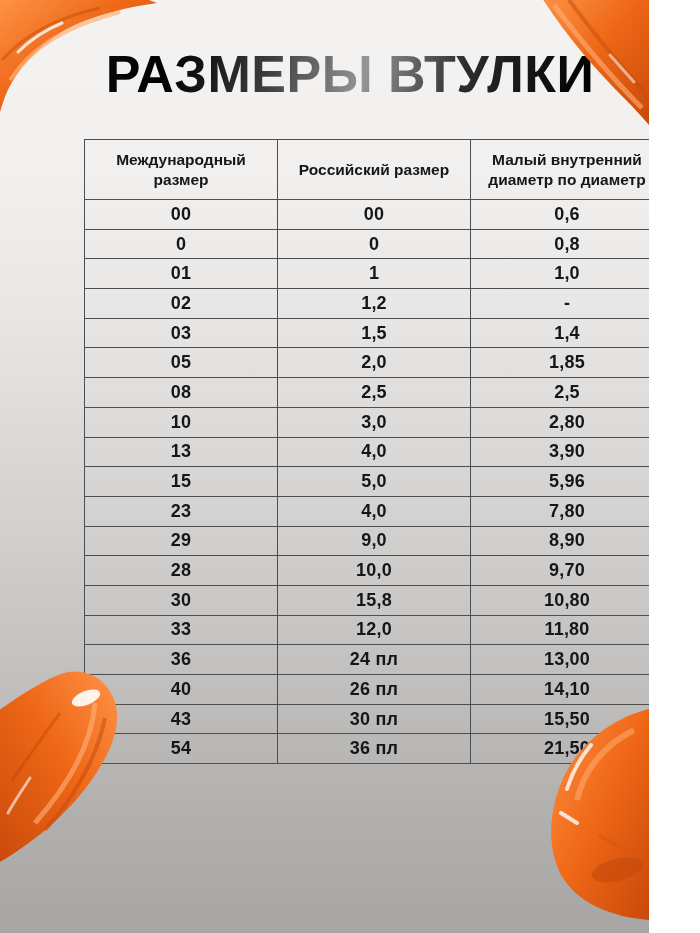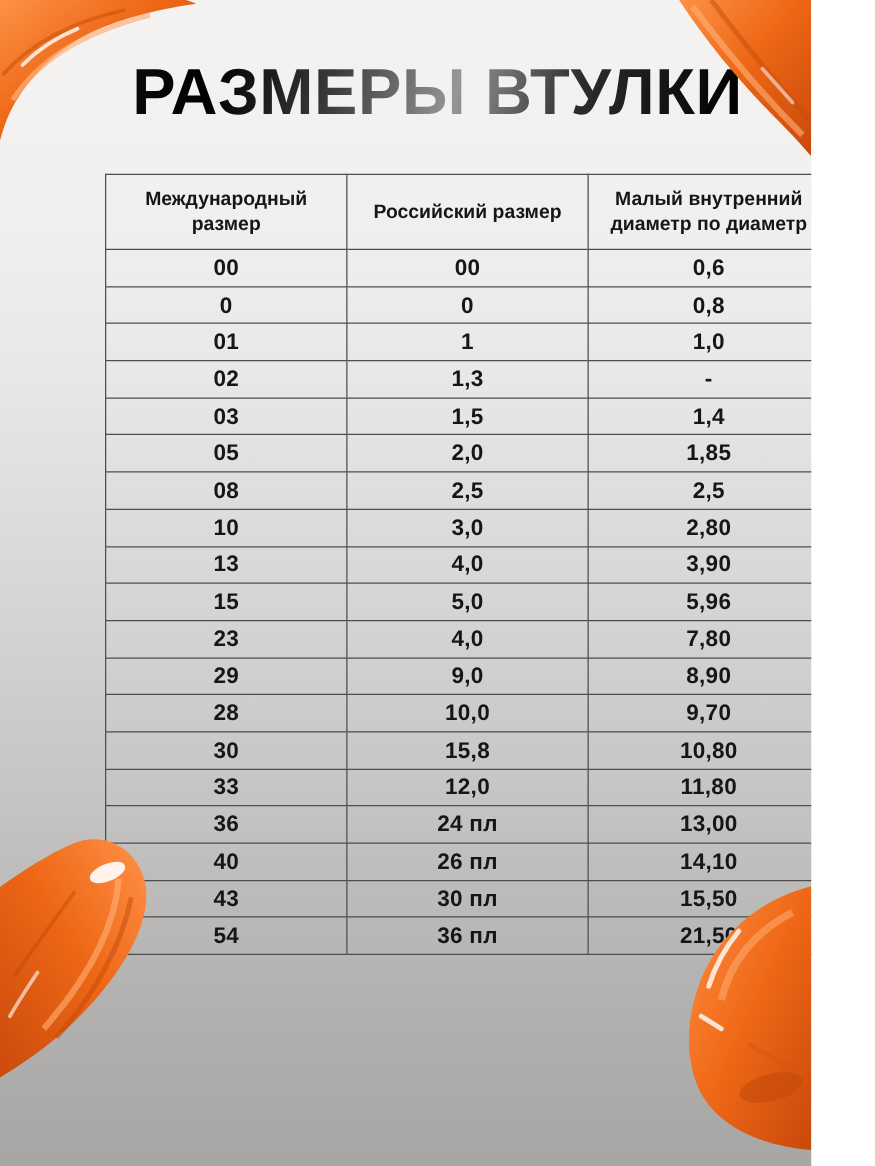--- a/index.html
+++ b/index.html
@@ -139,21 +139,21 @@
           <td>0</td>
           <td>0,8</td>
         </tr>
         <tr>
           <td>01</td>
           <td>1</td>
           <td>1,0</td>
         </tr>
         <tr>
           <td>02</td>
-          <td>1,3</td>
+          <td>1,2</td>
           <td>-</td>
         </tr>
         <tr>
           <td>03</td>
           <td>1,5</td>
           <td>1,4</td>
         </tr>
         <tr>
           <td>05</td>
           <td>2,0</td>

